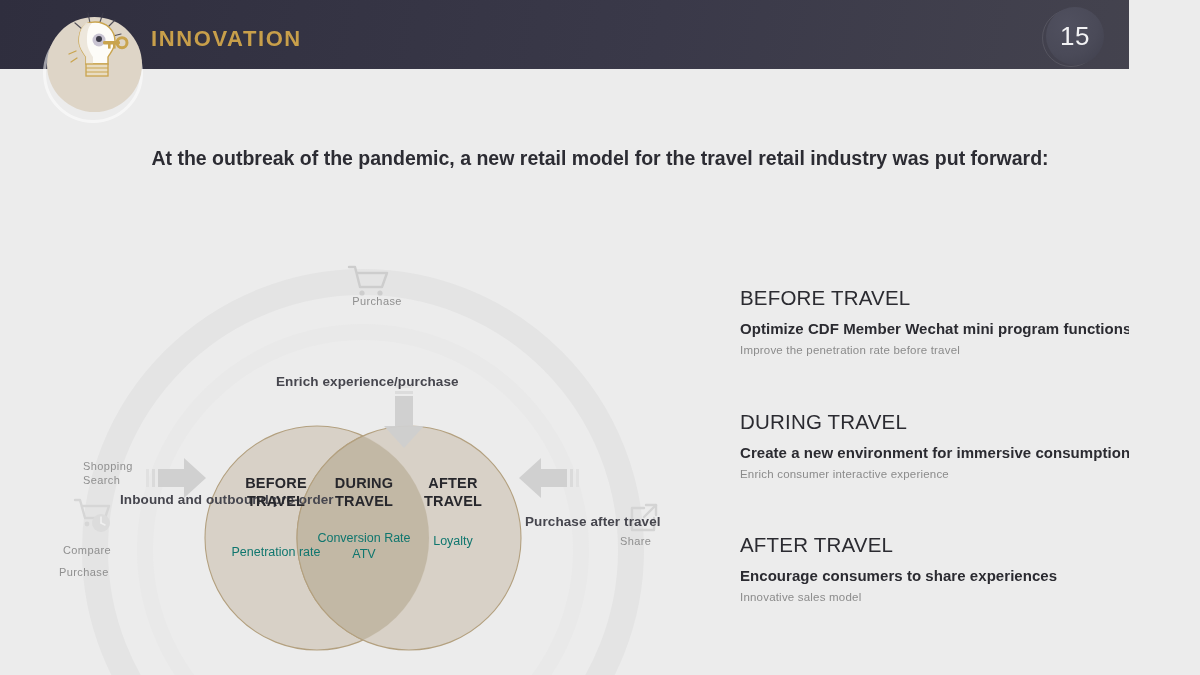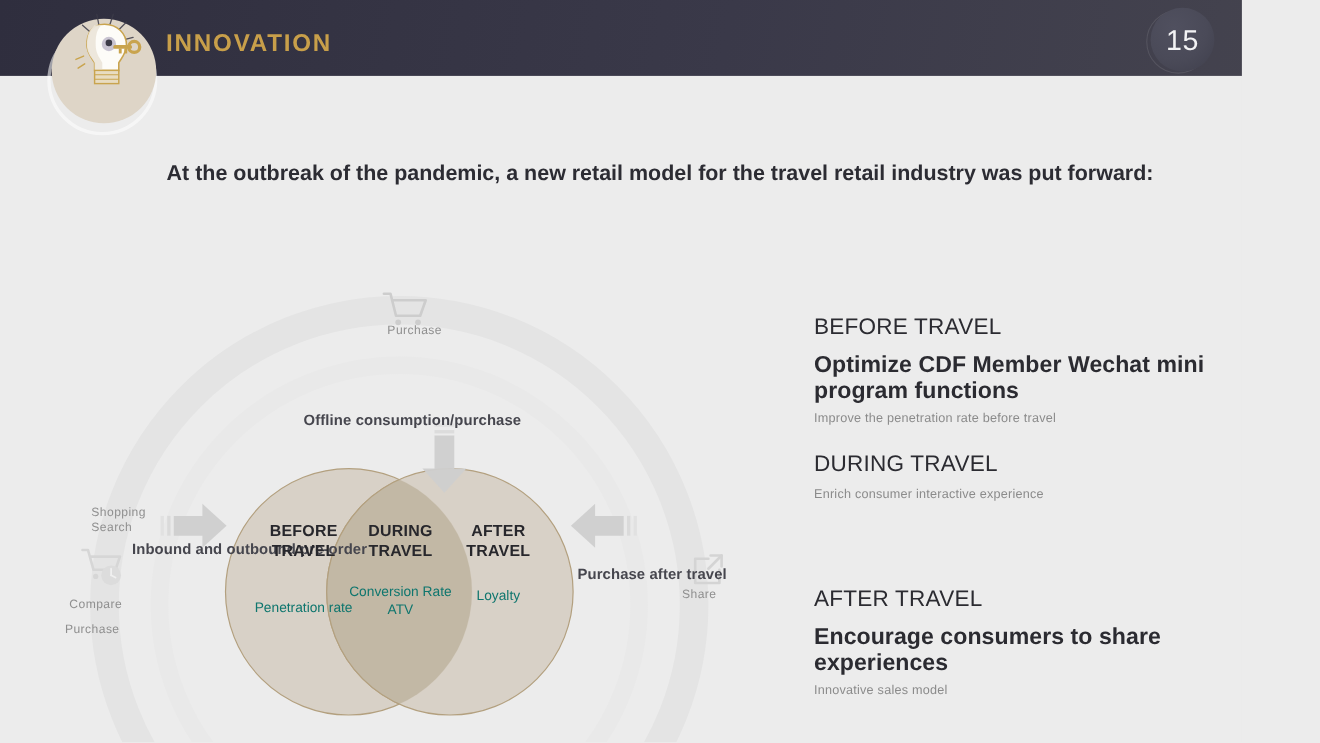--- a/index.html
+++ b/index.html
@@ -188,21 +188,21 @@
   .rblock-2 { top: 124px; }
   .rblock-3 { top: 247px; }
 
   .rb-title {
     font-size: 20.5px;
     color: #2b2b31;
     letter-spacing: 0.2px;
     margin-bottom: 10px;
   }
   .rb-main {
-    font-size: 21px;
+    font-size: 15px;
     font-weight: bold;
     color: #2b2b31;
     letter-spacing: 0.05px;
     margin-bottom: 7px;
   }
   .rb-sub {
     font-size: 11.5px;
     color: #8b8b8b;
     letter-spacing: 0.2px;
   }
@@ -326,21 +326,21 @@
       </g>
     </svg>
 
     <div class="dlabel lbl-purchase-top">Purchase</div>
     <div class="dlabel lbl-shopping">Shopping</div>
     <div class="dlabel lbl-search">Search</div>
     <div class="dlabel lbl-compare">Compare</div>
     <div class="dlabel lbl-purchase-l">Purchase</div>
     <div class="dlabel lbl-share">Share</div>
 
-    <div class="dlabel dark lbl-offline">Offline consumption/purchase</div>
+    <div class="dlabel dark lbl-offline">Enrich experience/purchase</div>
     <div class="dlabel dark lbl-inbound">Inbound and outbound pre-order</div>
     <div class="dlabel dark lbl-purchase-after">Purchase after travel</div>
 
     <div class="venn-title vt-before">BEFORE TRAVEL</div>
     <div class="venn-sub vs-before">Penetration rate</div>
 
     <div class="venn-title vt-during">DURING TRAVEL</div>
     <div class="venn-sub vs-during">Conversion Rate ATV</div>
 
     <div class="venn-title vt-after">AFTER TRAVEL</div>
@@ -350,20 +350,21 @@
   <div class="right-col">
 
     <div class="rblock rblock-1">
       <div class="rb-title">BEFORE TRAVEL</div>
       <div class="rb-main">Optimize CDF Member Wechat mini program functions</div>
       <div class="rb-sub">Improve the penetration rate before travel</div>
     </div>
 
     <div class="rblock rblock-2">
       <div class="rb-title">DURING TRAVEL</div>
+      <div class="rb-main">Create a new environment for immersive consumption</div>
       <div class="rb-sub">Enrich consumer interactive experience</div>
     </div>
 
     <div class="rblock rblock-3">
       <div class="rb-title">AFTER TRAVEL</div>
       <div class="rb-main">Encourage consumers to share experiences</div>
       <div class="rb-sub">Innovative sales model</div>
     </div>
 
   </div>

